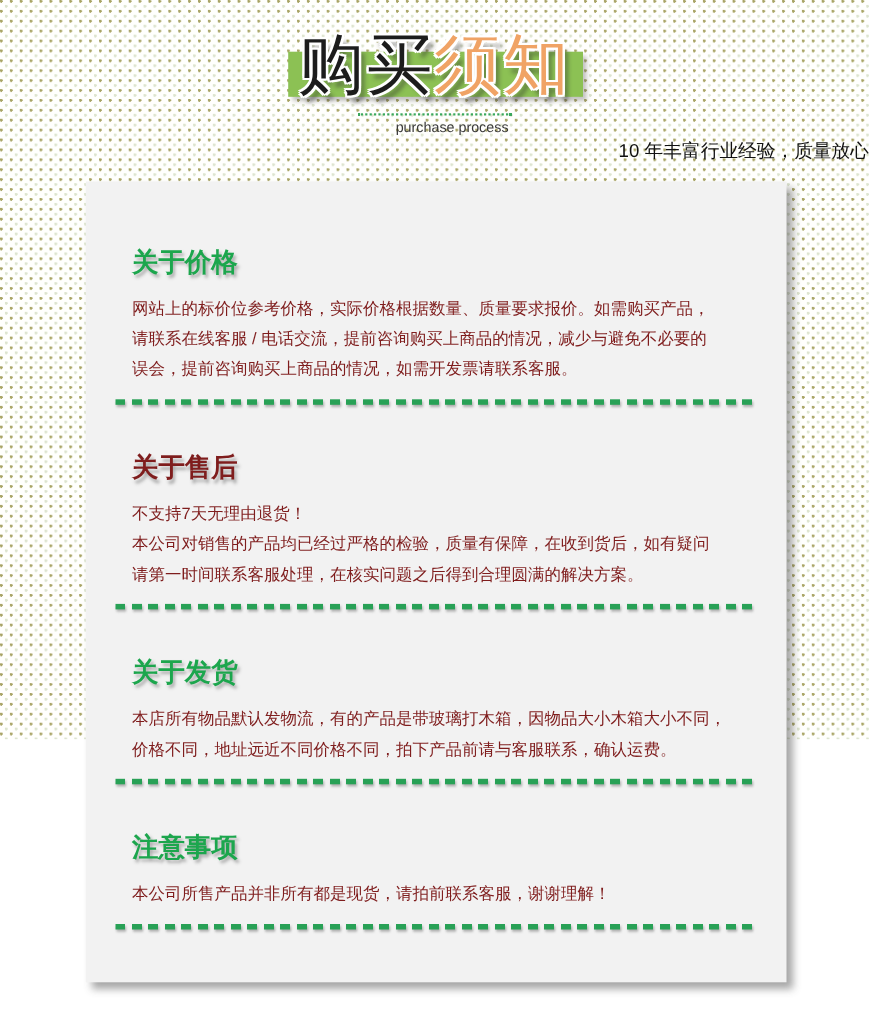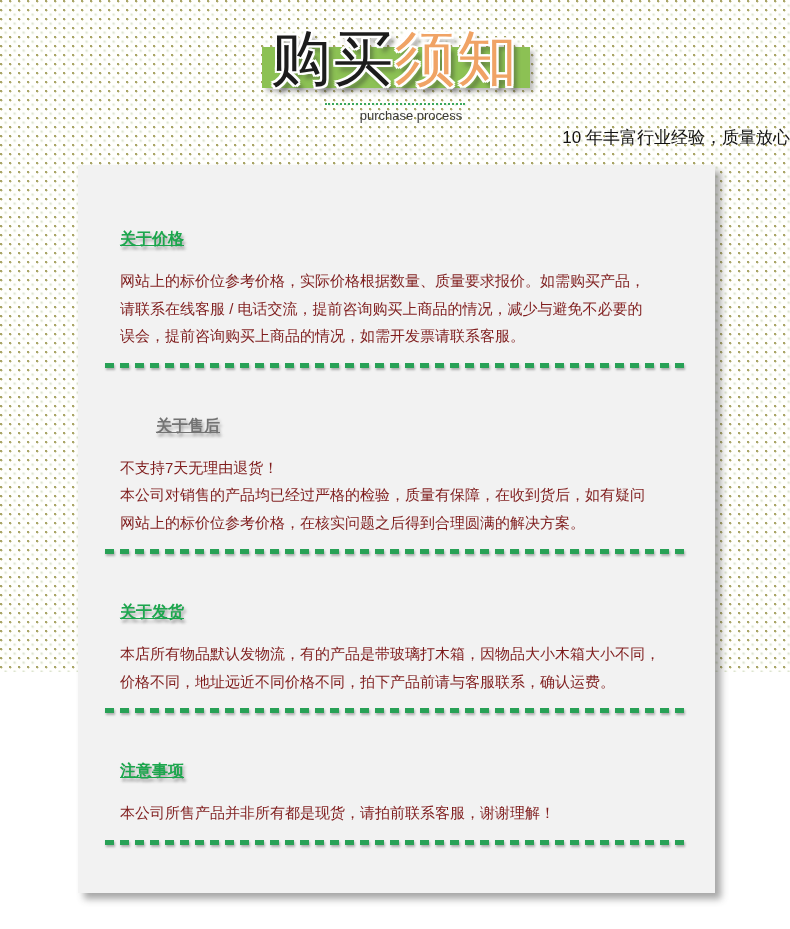--- a/index.html
+++ b/index.html
@@ -49,23 +49,22 @@
   .card{
     position:absolute;left:78px;top:165px;width:637px;height:728px;
     background:#f2f2f2;
     box-shadow:6px 6px 7px rgba(60,60,60,.45);
   }
   .section{margin:0;}
   .section.first .sec-inner{padding-top:58px;}
   .sec-inner{padding:42px 30px 0 42px;}
   .section.first .sec-inner{padding-top:58px;}
   .sec-heading{
-    margin:0;font-size:16px;font-weight:bold;line-height:32px;
+    margin:0;font-size:24px;font-weight:bold;line-height:32px;
     text-shadow:2px 3px 3px #a8a8a8;
-    text-decoration:underline;
   }
   .sec-body{margin-top:12px;font-size:15px;line-height:27.5px;color:#7f1d1d;}
   .sec-line{white-space:nowrap;}
   .divider{
     height:5px;margin:13px 27px 0 27px;
     filter:drop-shadow(1px 2px 1px rgba(90,90,90,.45));
   }
 </style>
 </head>
 <body>
@@ -90,25 +89,25 @@
           <div class="sec-line">网站上的标价位参考价格，实际价格根据数量、质量要求报价。如需购买产品，</div>
           <div class="sec-line">请联系在线客服 / 电话交流，提前咨询购买上商品的情况，减少与避免不必要的</div>
           <div class="sec-line">误会，提前咨询购买上商品的情况，如需开发票请联系客服。</div>
         </div>
     </div>
     <div class="divider" style="background-image: repeating-linear-gradient(90deg, rgb(40, 161, 86) 0px, rgb(40, 161, 86) 9px, transparent 9px, transparent 15px);"></div>
   </section>
 
   <section class="section">
     <div class="sec-inner">
-      <h2 class="sec-heading" style="color: #737373; margin-left: 36px;">关于售后</h2>
+      <h2 class="sec-heading" style="color: #7f1d1d;">关于售后</h2>
       <div class="sec-body">
           <div class="sec-line">不支持7天无理由退货！</div>
           <div class="sec-line">本公司对销售的产品均已经过严格的检验，质量有保障，在收到货后，如有疑问</div>
-          <div class="sec-line">网站上的标价位参考价格，在核实问题之后得到合理圆满的解决方案。</div>
+          <div class="sec-line">请第一时间联系客服处理，在核实问题之后得到合理圆满的解决方案。</div>
         </div>
     </div>
     <div class="divider" style="background-image: repeating-linear-gradient(90deg, rgb(40, 161, 86) 0px, rgb(40, 161, 86) 9px, transparent 9px, transparent 15px);"></div>
   </section>
 
   <section class="section">
     <div class="sec-inner">
       <h2 class="sec-heading" style="color: rgb(28, 166, 77);">关于发货</h2>
       <div class="sec-body">
           <div class="sec-line">本店所有物品默认发物流，有的产品是带玻璃打木箱，因物品大小木箱大小不同，</div>

